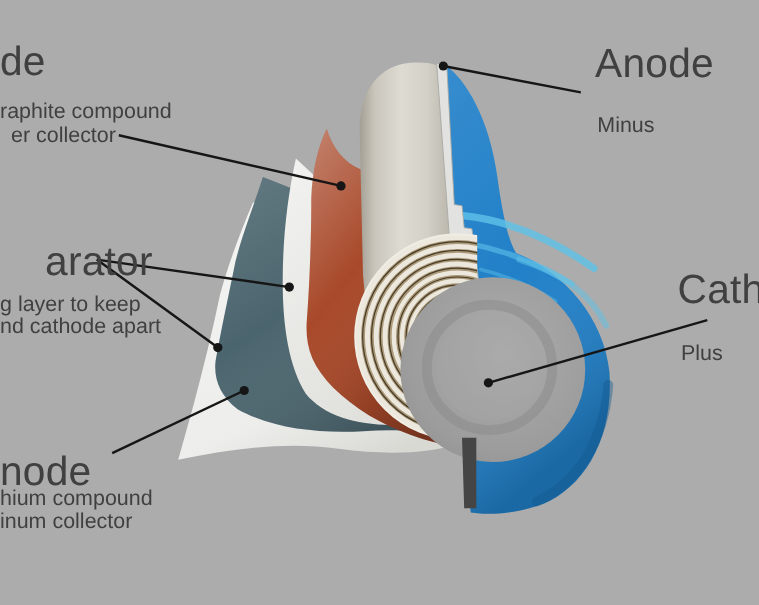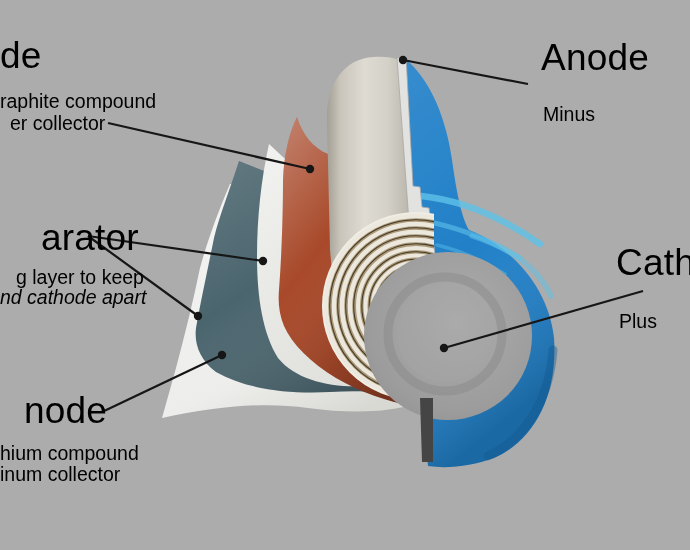--- a/index.html
+++ b/index.html
@@ -3,21 +3,21 @@
 <meta charset="utf-8">
 <style>
   html,body{margin:0;padding:0;}
   body{
     width:690px;height:550px;overflow:hidden;position:relative;
     font-family:"Liberation Sans",sans-serif;
     background:#acacac;
   }
   #stage{position:absolute;left:0;top:0;width:690px;height:550px;}
   svg{position:absolute;left:0;top:0;}
-  .lbl{position:absolute;white-space:nowrap;color:#000000;}
+  .lbl{position:absolute;white-space:nowrap;color:#404040;}
   .big{font-size:37px;line-height:1.12;font-weight:400;letter-spacing:0.2px;}
   .small{font-size:19.5px;line-height:1.18;font-weight:400;}
 </style>
 </head>
 <body>
 
 <div id="stage">
 
 <svg width="690" height="550" viewBox="0 0 690 550">
   <defs>
@@ -173,24 +173,24 @@
     <line x1="643" y1="291" x2="444" y2="348"></line>
     <circle cx="444" cy="348" r="4.2" stroke="none"></circle>
   </g>
 </svg>
 
 <div class="lbl big" style="left:0px;top:35px;">de</div>
 <div class="lbl small" style="left:0px;top:90px;">raphite compound</div>
 <div class="lbl small" style="left:10px;top:112px;">er collector</div>
 
 <div class="lbl big" style="left:0px;top:217px;padding-left:41px;">arator</div>
-<div class="lbl small" style="left:0px;top:266px;padding-left:16px;">g layer to keep</div>
-<div class="lbl small" style="left:0px;top:286px;font-style:italic;">nd cathode apart</div>
+<div class="lbl small" style="left:0px;top:266px;">g layer to keep</div>
+<div class="lbl small" style="left:0px;top:286px;">nd cathode apart</div>
 
-<div class="lbl big" style="left:0px;top:390px;margin-left:24px;">node</div>
+<div class="lbl big" style="left:0px;top:408px;">node</div>
 <div class="lbl small" style="left:0px;top:442px;">hium compound</div>
 <div class="lbl big" style="left:541px;top:37px;">Anode</div>
 
 <div class="lbl small" style="left:0px;top:463px;">inum collector</div>
 <div class="lbl small" style="left:543px;top:103px;">Minus</div>
 
 <div class="lbl big" style="left:616px;top:242px;">Cath</div>
 <div class="lbl small" style="left:619px;top:310px;">Plus</div>
 
 </div>

